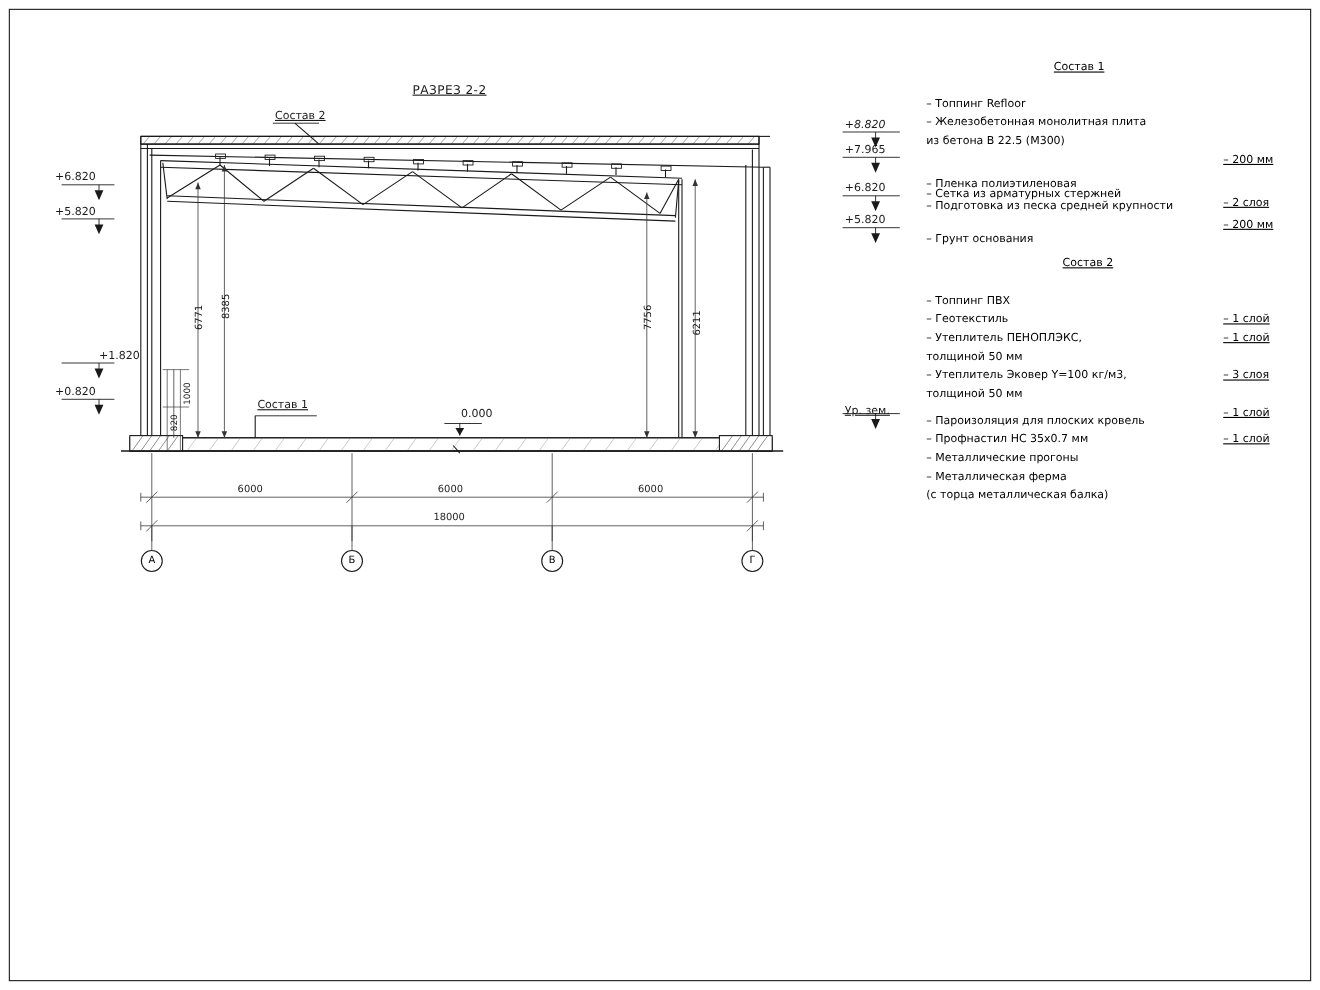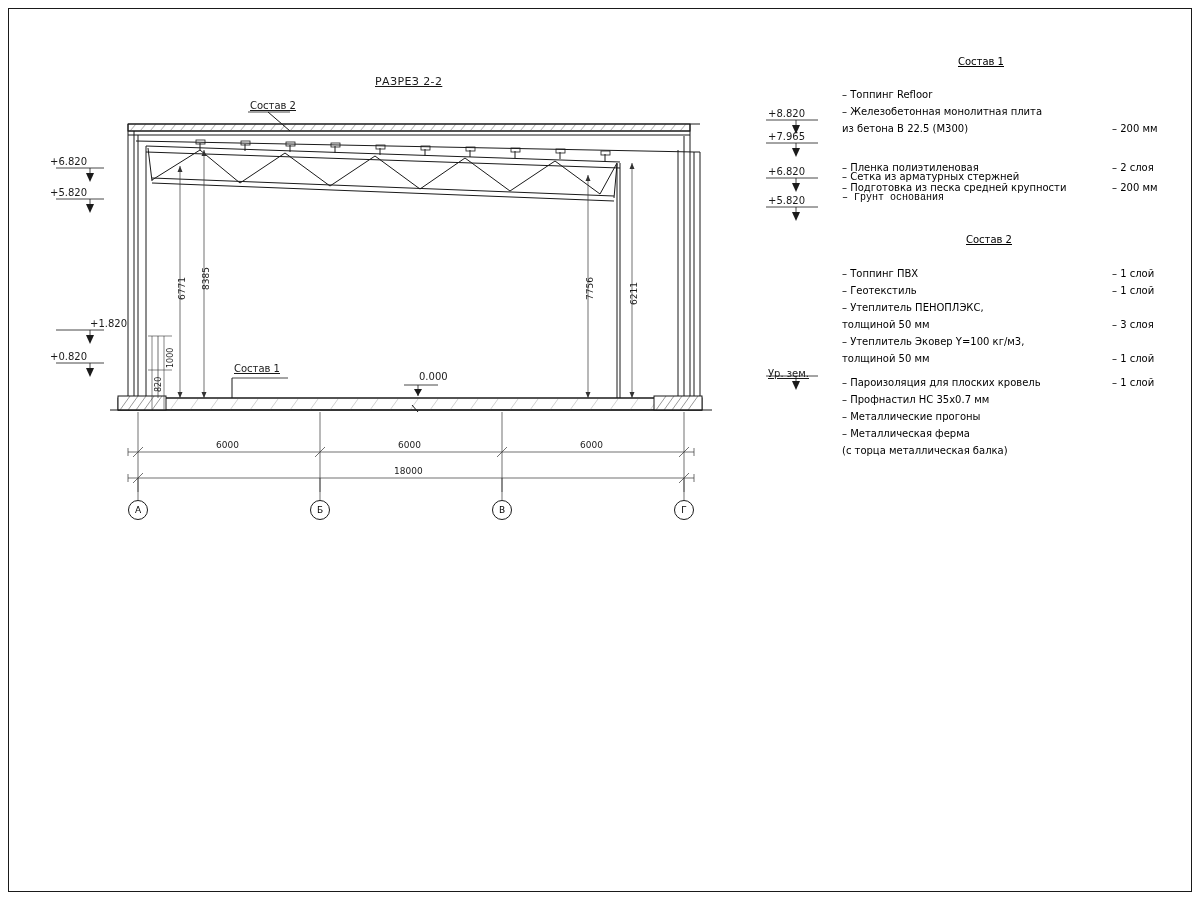--- a/index.html
+++ b/index.html
@@ -46,22 +46,23 @@
     position: absolute;
     font-size: 10px;
   }
   .legend-row {
     position: relative;
     white-space: nowrap;
   }
   .legend-val {
     position: absolute;
     left: 270px;
-    top: 0;
+    top: 17px;
     white-space: nowrap;
+    text-decoration: underline;
   }
   .head {
     text-decoration: underline;
     font-size: 10px;
   }
   .axis-circle {
     position: absolute;
     width: 20px; height: 20px;
     border: 1px solid #1a1a1a;
     border-radius: 50%;
@@ -382,21 +383,21 @@
   <div class="txt ul" style="left:250px; top:100px;">Состав 2</div>
   <div class="txt ul" style="left:234px; top:363px;">Состав 1</div>
 
   <div class="txt" style="left:419px; top:371px;">0.000</div>
 
   <div class="txt" style="left:50px; top:156px;">+6.820</div>
   <div class="txt" style="left:50px; top:187px;">+5.820</div>
   <div class="txt" style="left:50px; top:318px;margin-left:40px;">+1.820</div>
   <div class="txt" style="left:50px; top:351px;">+0.820</div>
 
-  <div class="txt" style="left:768px; top:108px;">+8.820</div>
+  <div class="txt" style="left:768px; top:108px;font-style:italic;">+8.820</div>
   <div class="txt" style="left:768px; top:131px;">+7.965</div>
   <div class="txt" style="left:768px; top:166px;">+6.820</div>
   <div class="txt" style="left:768px; top:195px;">+5.820</div>
 
   <div class="txt ul" style="left:768px; top:368px;text-align:right;">Ур. зем.</div>
 
   <div class="txt sm rot" style="left:177px; top:300px;">6771</div>
   <div class="txt sm rot" style="left:201px; top:290px;">8385</div>
   <div class="txt sm rot" style="left:585px; top:300px;">7756</div>
   <div class="txt sm rot" style="left:629px; top:305px;">6211</div>
@@ -433,21 +434,21 @@
       <span class="legend-val"></span>
     </div>
     <div class="legend-row" style="position:absolute; left:0; top:106px;">
       <span>– Пленка полиэтиленовая</span>
       <span class="legend-val">– 2 слоя</span>
     </div>
     <div class="legend-row" style="position:absolute; left:0; top:126px;">
       <span>– Подготовка из песка средней крупности</span>
       <span class="legend-val">– 200 мм</span>
     </div>
-    <div class="legend-row" style="position:absolute; left:0; top:136px;font-family:Liberation Mono, monospace;">
+    <div class="legend-row" style="position:absolute; left:0; top:156px;">
       <span>– Грунт основания</span>
       <span class="legend-val"></span>
     </div>
   </div>
 
   <div class="legend-col" style="left:842px; top:234px; width:350px;">
     <div class="head" style="position:absolute; left:124px; top:0;">Состав 2</div>
 
     <div class="legend-row" style="position:absolute; left:0; top:34px;">
       <span>– Топпинг ПВХ</span>

